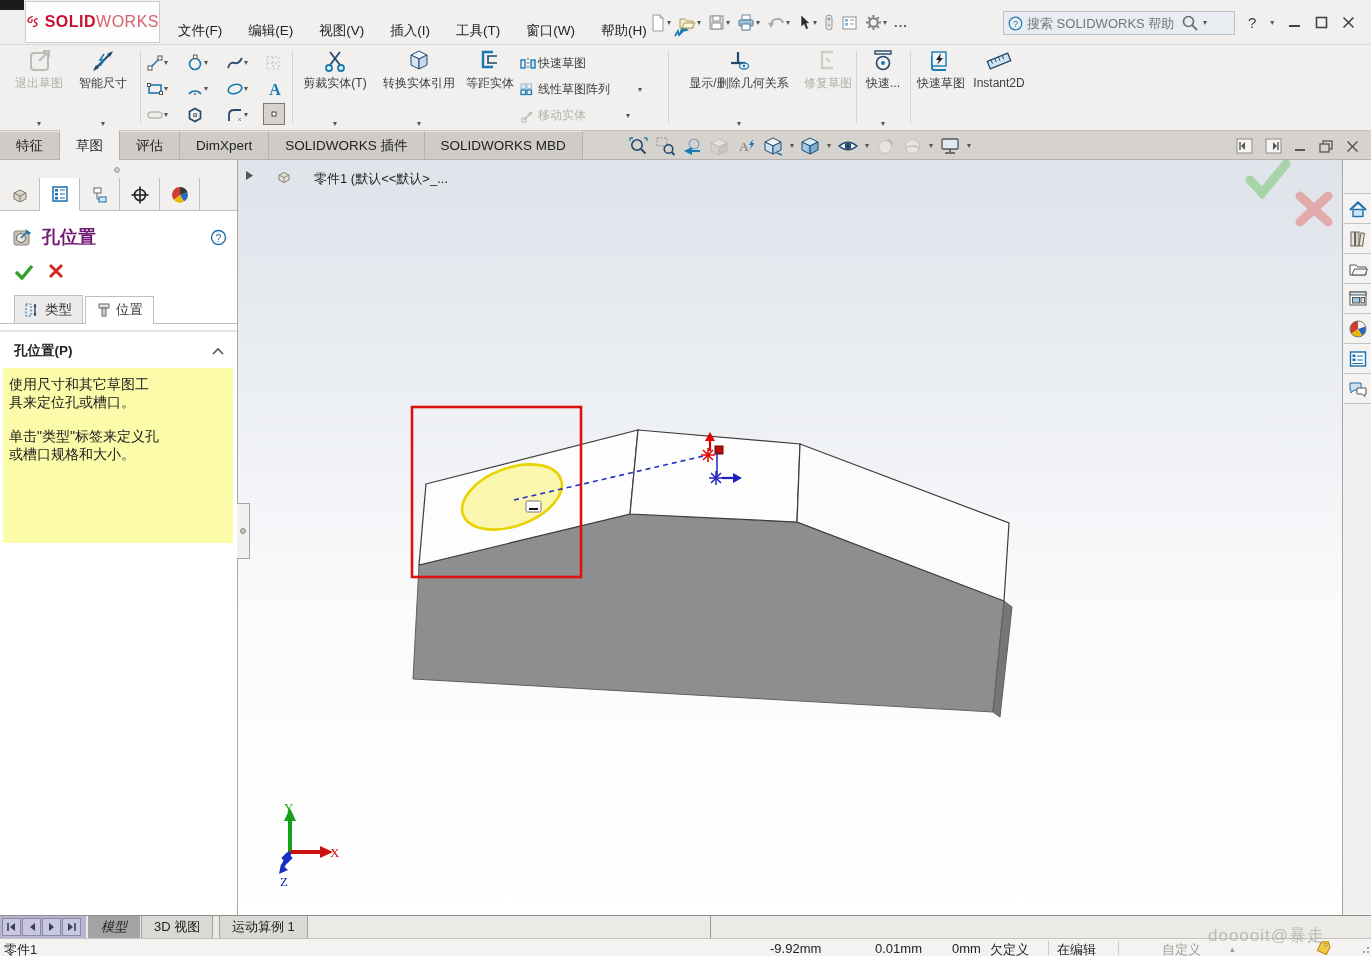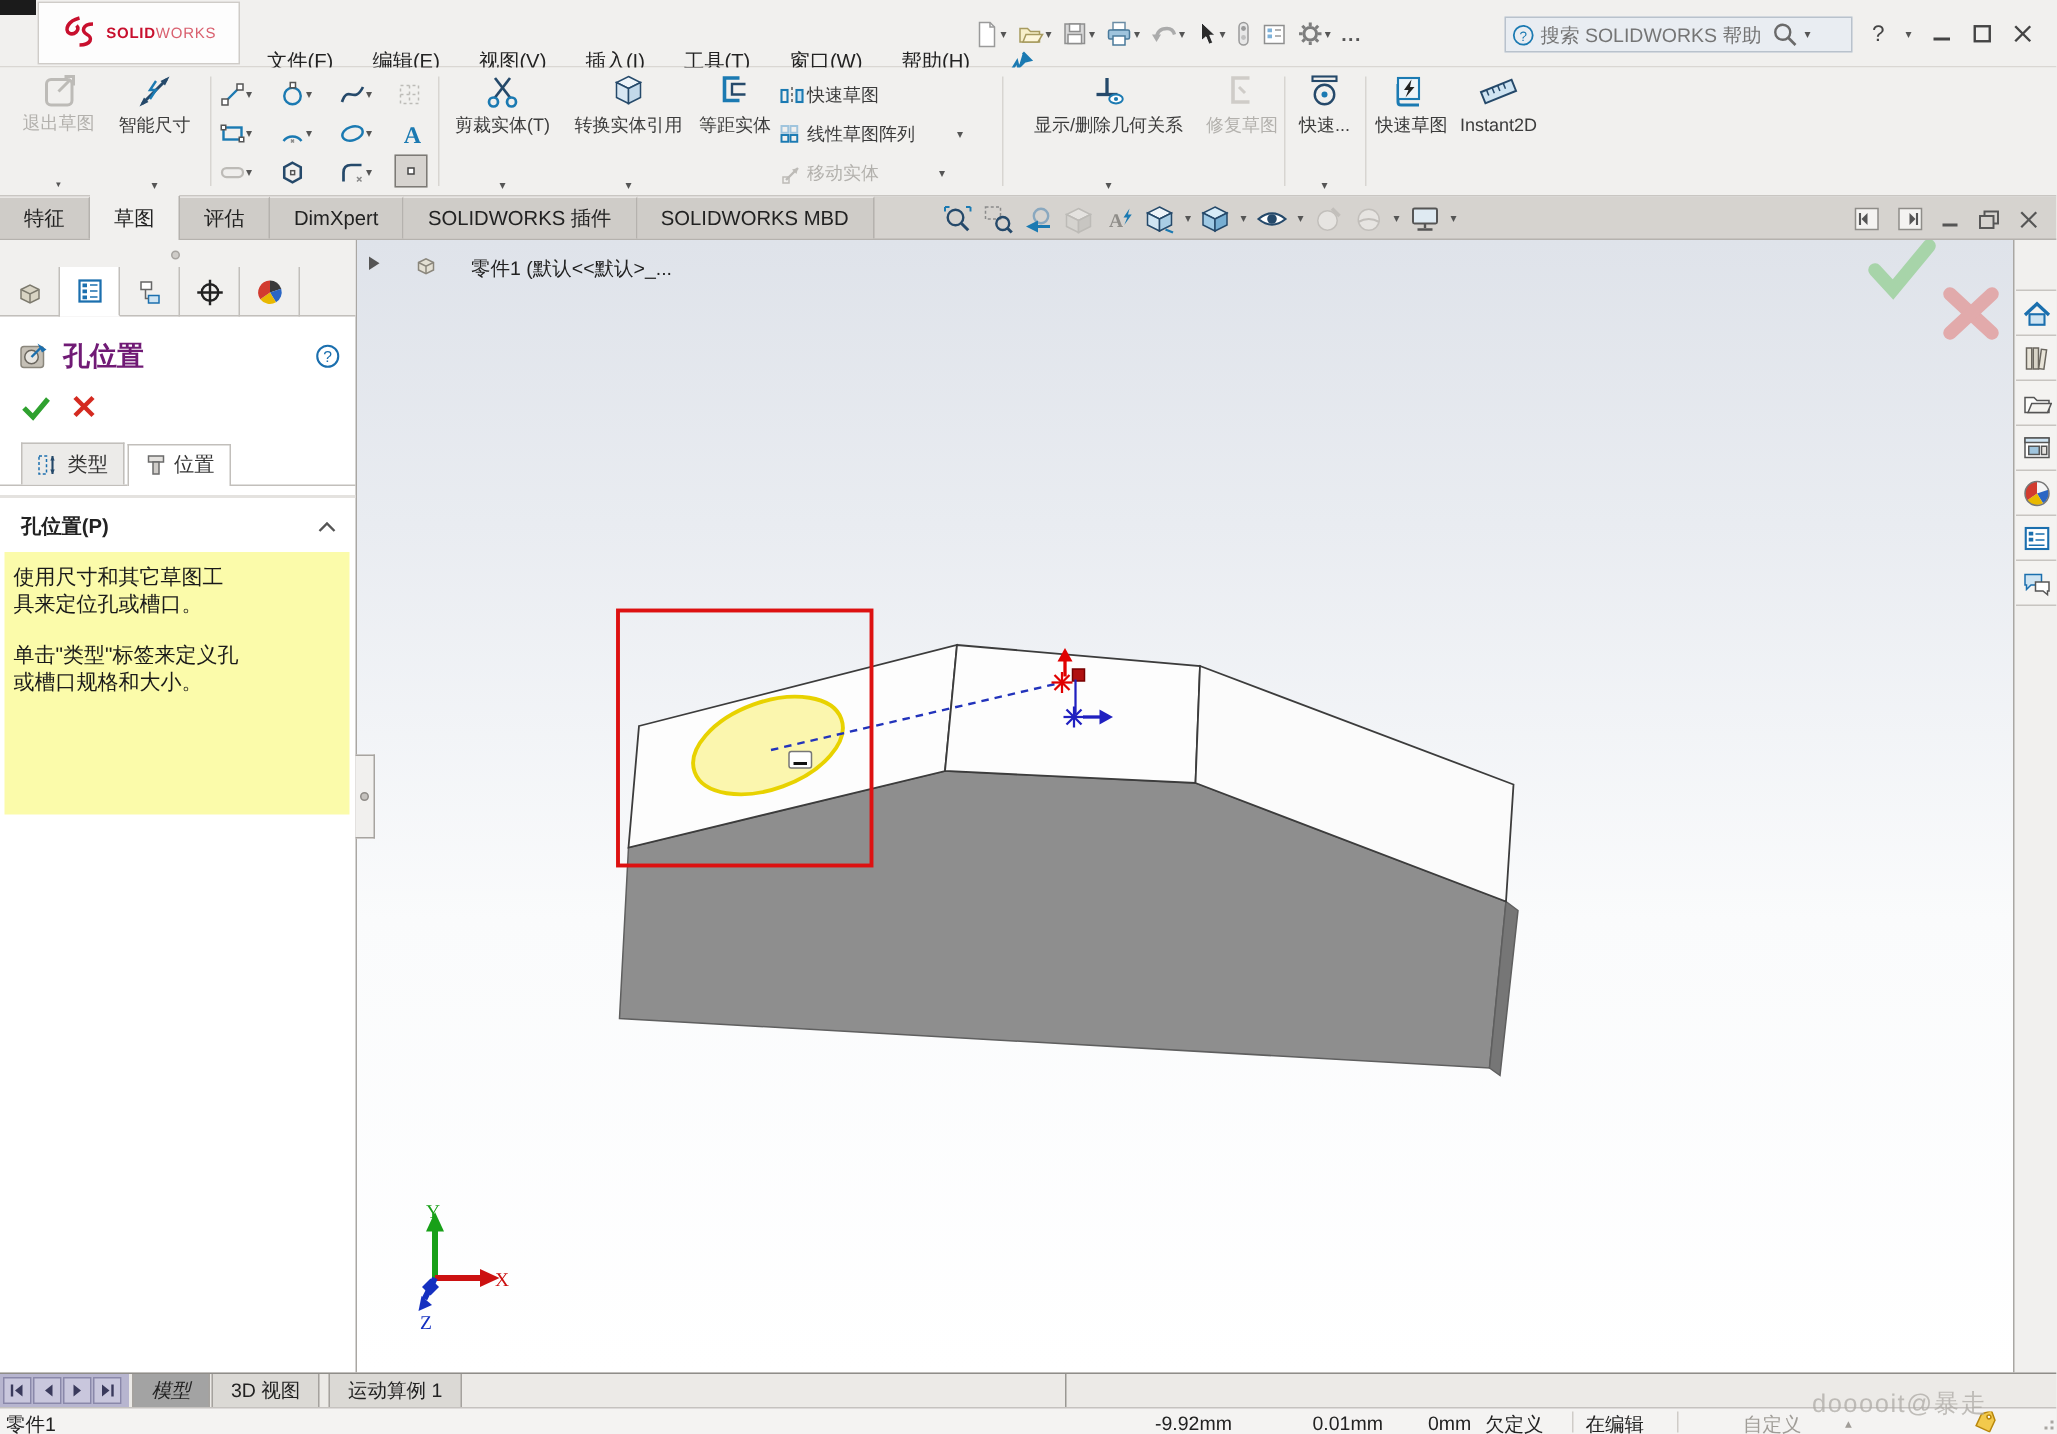--- a/index.html
+++ b/index.html
@@ -4,24 +4,24 @@
 <style>
   *{margin:0;padding:0;box-sizing:border-box;}
   html,body{width:1371px;height:956px;overflow:hidden;}
   body{font-family:"Liberation Sans","DejaVu Sans",sans-serif;font-size:13px;color:#333;background:#f1f0ee;position:relative;}
   svg{display:block;}
   .dd{font-size:8px;color:#555;line-height:8px;}
   
   #titlebar{position:absolute;left:0;top:0;width:1371px;height:45px;background:#f1f0ee;border-bottom:1px solid #dad7d3;}
   #corner-dark{position:absolute;left:0;top:0;width:24px;height:10px;background:#1b1b1b;}
   #logo{position:absolute;left:25px;top:1px;width:135px;height:42px;background:#fdfdfd;border:1px solid #cfccc8;display:flex;align-items:center;justify-content:center;gap:4px;}
-  #logo .brand{font-size:10px;letter-spacing:.5px;}
+  #logo .brand{font-size:16px;letter-spacing:.5px;}
   #logo .b1{color:#c8102e;font-weight:bold;}
   #logo .b2{color:#d9606f;}
-  #menubar{position:absolute;left:178px;top:18px;height:45px;display:flex;align-items:center;gap:26px;font-size:13.5px;color:#222;}
+  #menubar{position:absolute;left:178px;top:8px;height:45px;display:flex;align-items:center;gap:26px;font-size:13.5px;color:#222;}
   .menu-item{cursor:default;}
   #qat{position:absolute;left:648px;top:0;height:45px;display:flex;align-items:center;gap:3px;}
   .qbtn{display:flex;align-items:center;gap:1px;padding:2px;}
   #searchbox{position:absolute;left:1003px;top:11px;width:232px;height:24px;background:#e9edf2;border:1px solid #b9c2cc;display:flex;align-items:center;padding:0 4px;gap:4px;}
   #searchbox input{border:none;background:transparent;font-size:13px;color:#555;width:150px;outline:none;font-family:inherit;}
   #winbtns{position:absolute;left:1248px;top:0;height:45px;display:flex;align-items:center;gap:14px;}
   
   #ribbon{position:absolute;left:0;top:45px;width:1371px;height:86px;background:#f1f0ee;border-bottom:1px solid #c9c6c2;}
   .rsep{position:absolute;top:6px;bottom:6px;width:1px;background:#d8d5d1;}
   .rbtn{position:absolute;top:3px;bottom:2px;display:flex;flex-direction:column;align-items:center;}
@@ -203,21 +203,21 @@
         <rect x="1.5" y="1.5" width="10" height="10" fill="none" stroke="#444" stroke-width="1.6"></rect>
       </svg>
     <svg width="13" height="13" viewBox="0 0 13 13">
         <line x1="1.5" y1="1.5" x2="11.5" y2="11.5" stroke="#444" stroke-width="1.6"></line>
         <line x1="11.5" y1="1.5" x2="1.5" y2="11.5" stroke="#444" stroke-width="1.6"></line>
       </svg>
   </div>
 </div>
 
 <div id="ribbon">
-  <div class="rbtn dis" style="left:10px;width:58px;font-family:Liberation Mono, monospace;">
+  <div class="rbtn dis" style="left:10px;width:58px;">
     <svg width="26" height="26" viewBox="0 0 26 26">
         <rect x="5" y="5" width="17" height="17" rx="3" fill="none" stroke="#bdbbb7" stroke-width="2"></rect>
         <path d="M13 13 L21 5" stroke="#bdbbb7" stroke-width="2"></path>
         <path d="M17 3 L23 3 L23 9" fill="none" stroke="#bdbbb7" stroke-width="2"></path>
       </svg>
     <span class="lbl">退出草图</span>
     <span class="dd">▾</span>
   </div>
   <div class="rbtn" style="left:72px;width:62px;">
     <svg width="26" height="26" viewBox="0 0 26 26">

